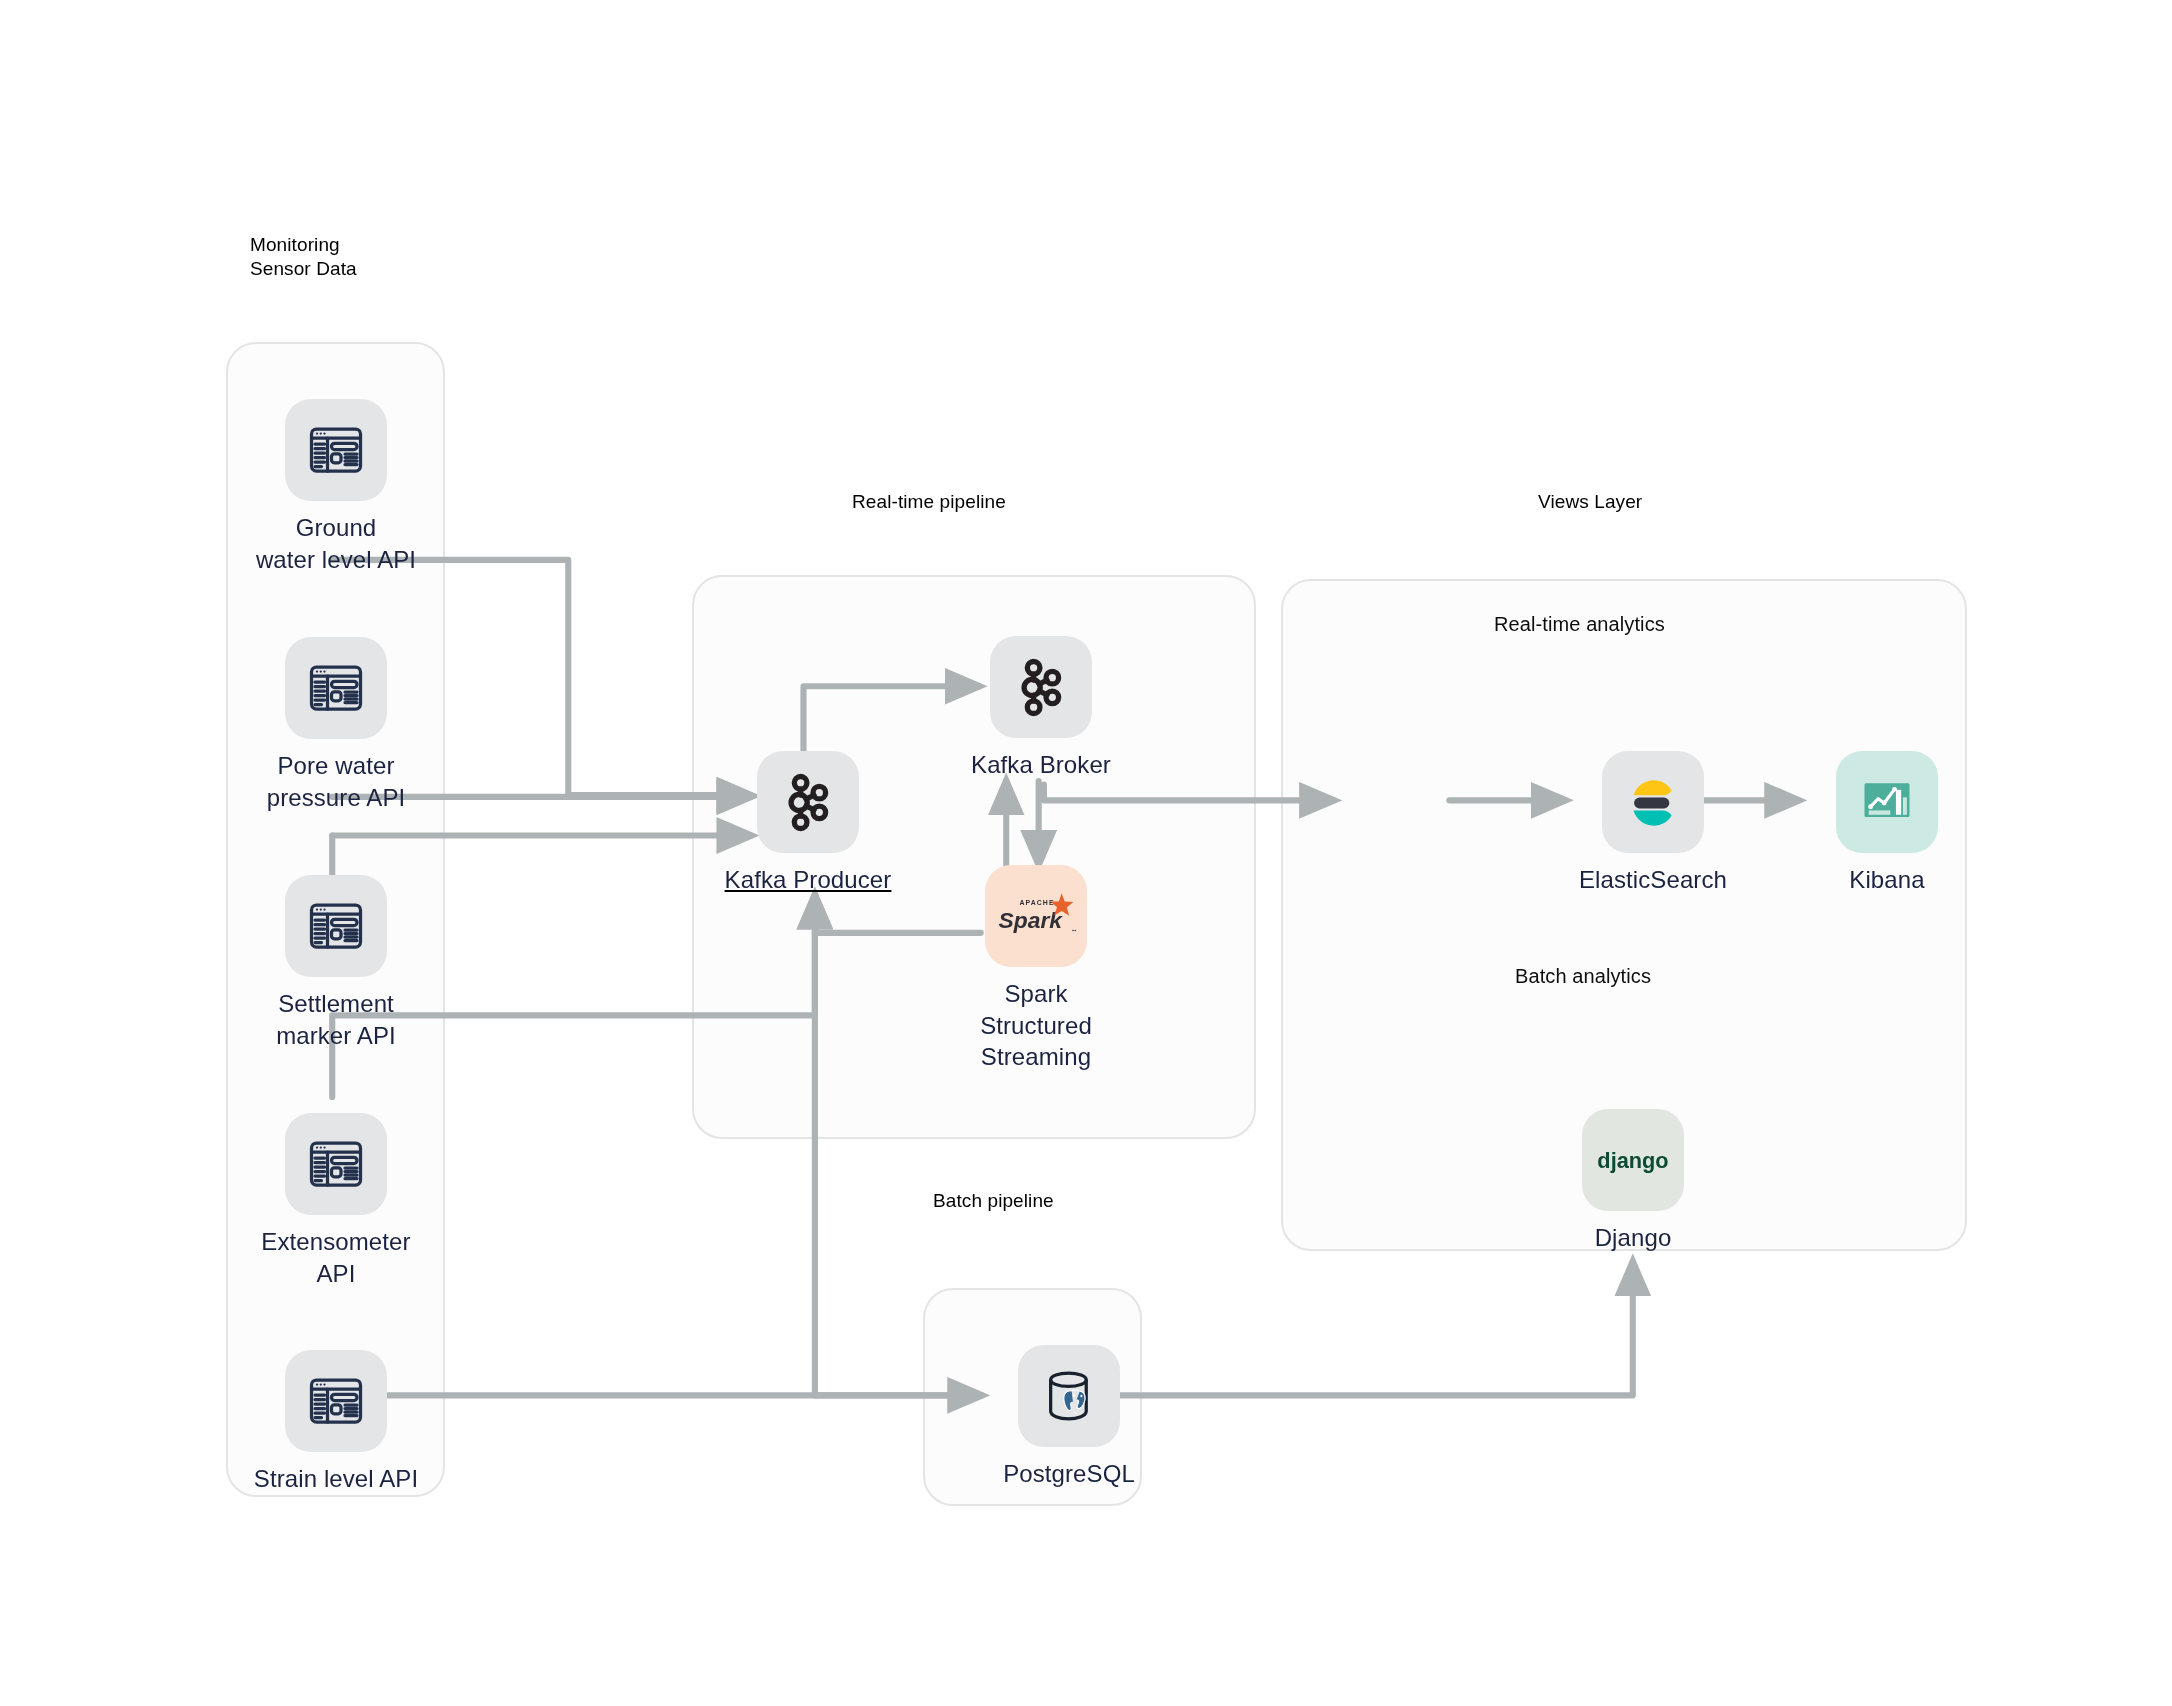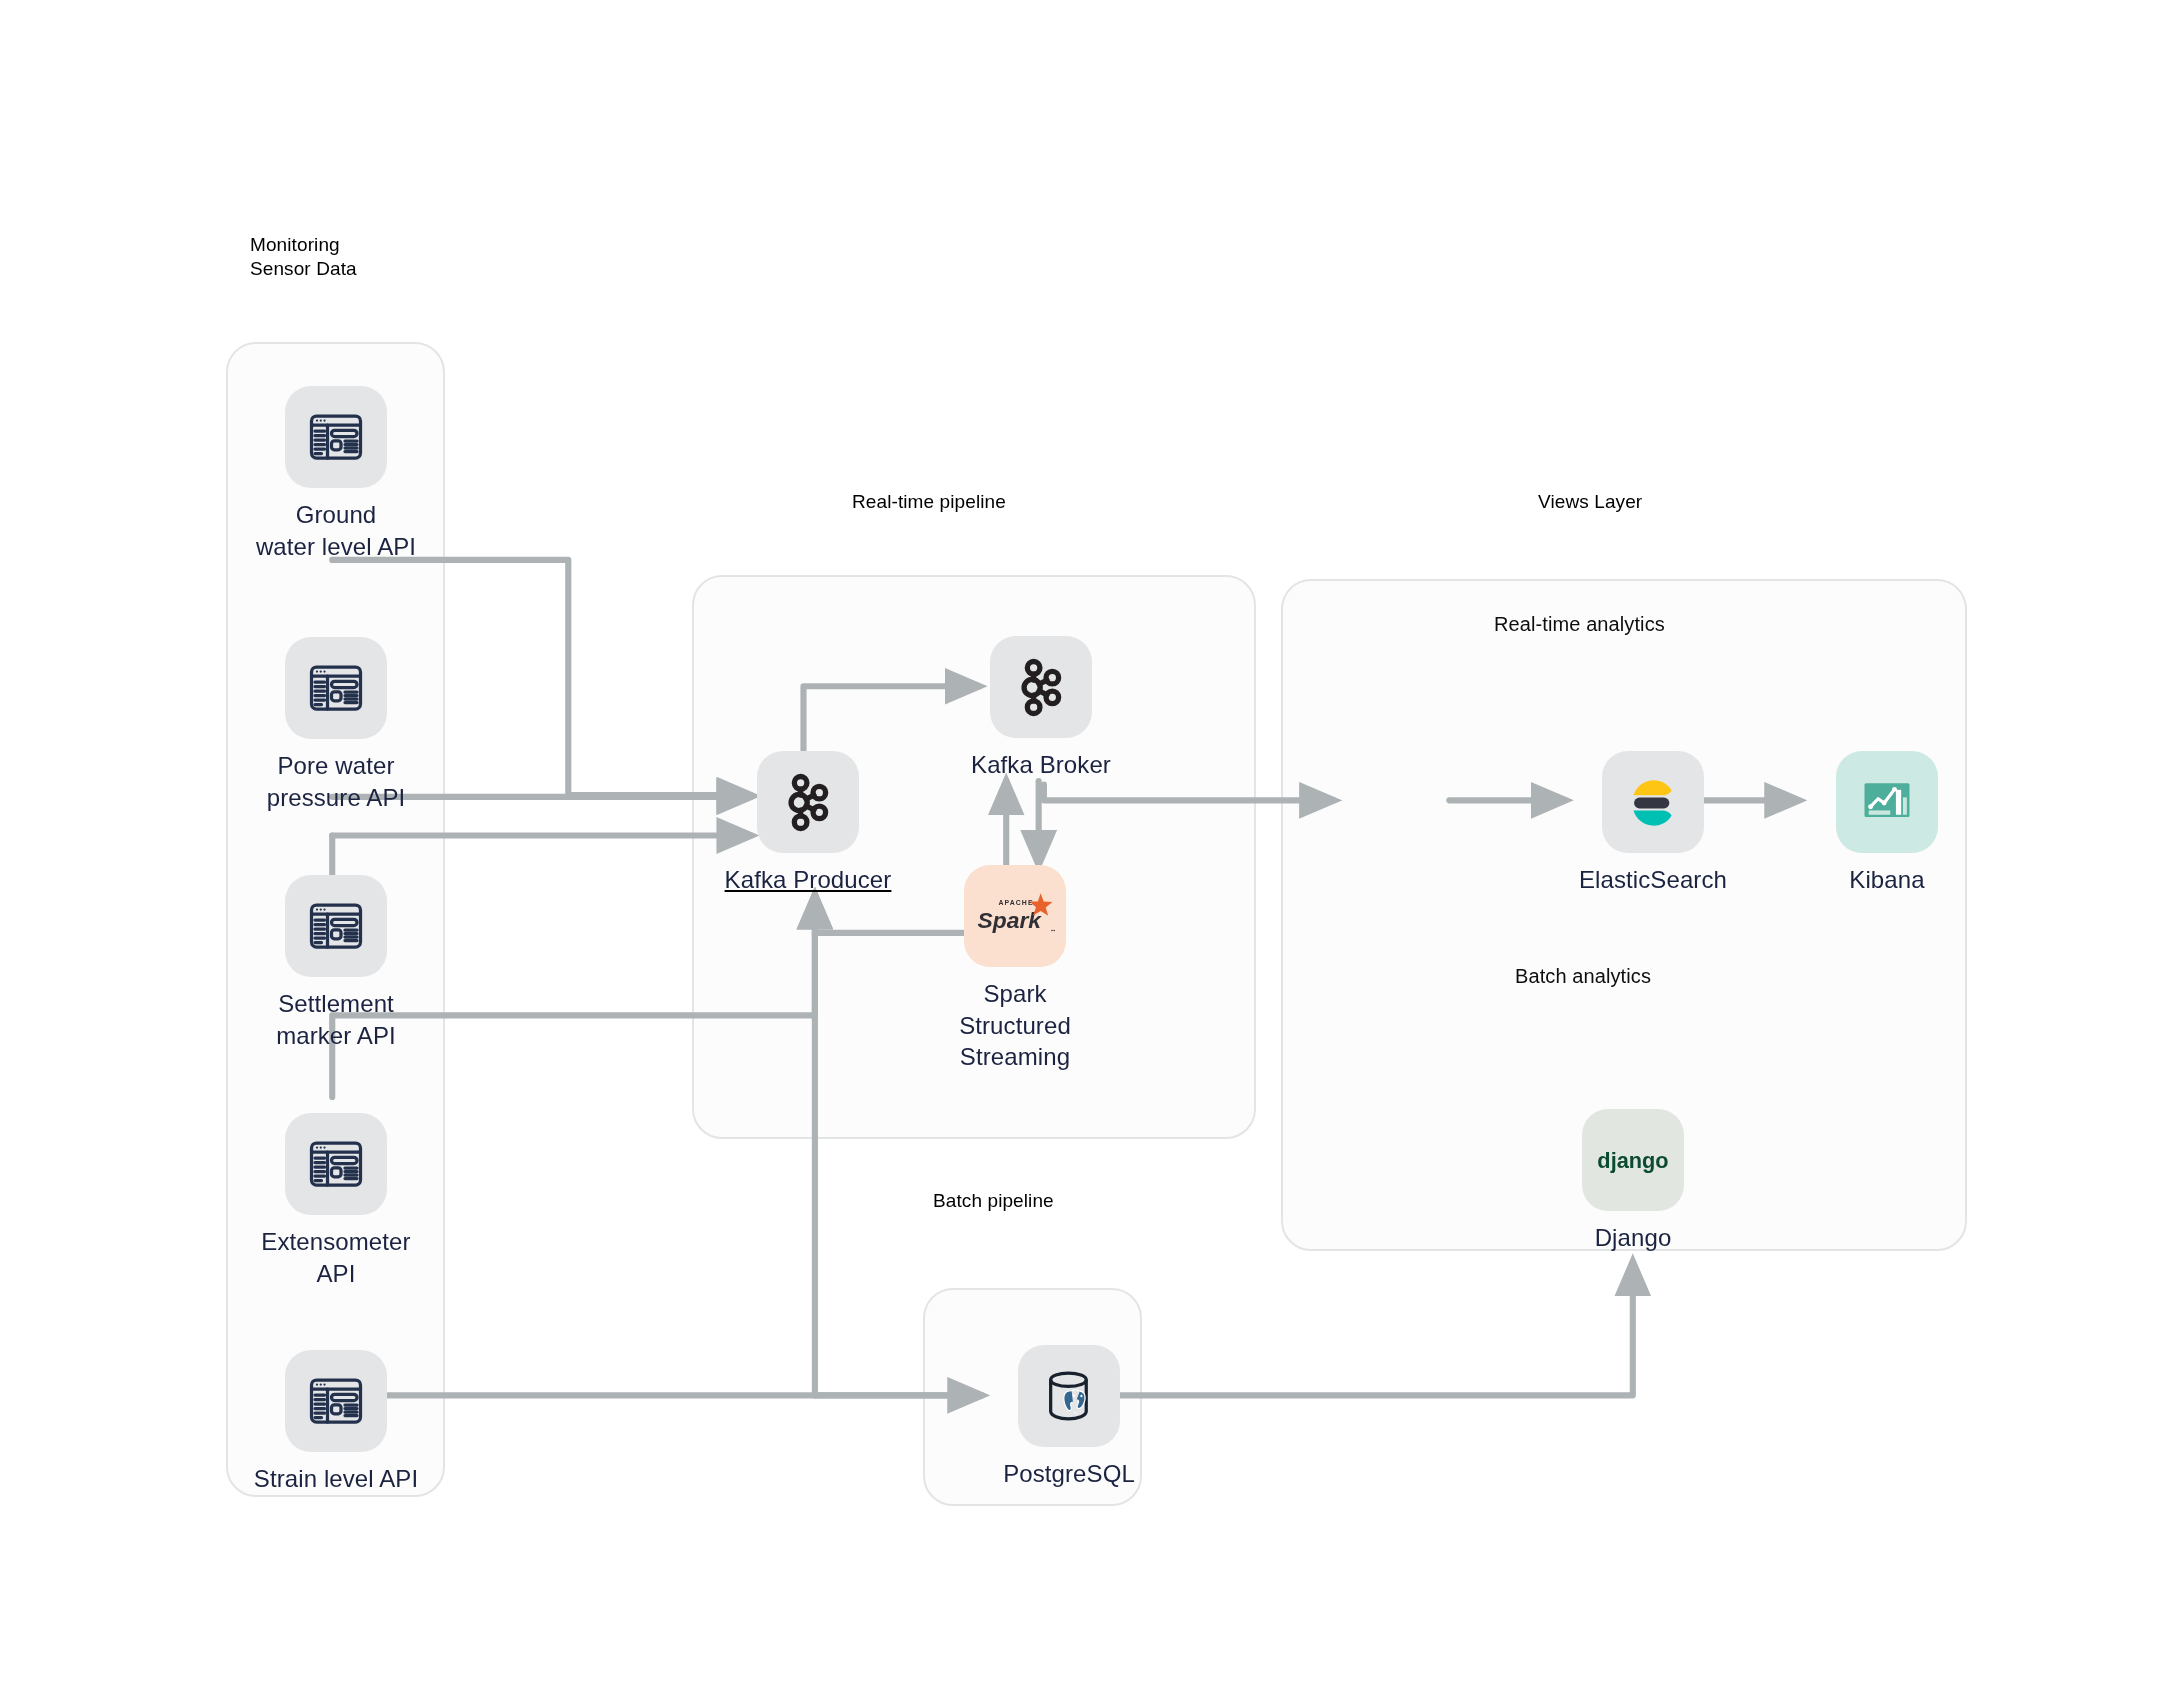--- a/index.html
+++ b/index.html
@@ -109,21 +109,21 @@
 
     <path class="wire" marker-end="url(#ar)" d="M1189,894 L1189,912 L1519,912"></path>
 
     <path class="wire" marker-end="url(#ar)" d="M1651,912 L1783,912"></path>
 
     <path class="wire" marker-end="url(#ar)" d="M1925,912 L2049,912"></path>
 
     <path class="wire" marker-end="url(#ar)" d="M1250,1590 L1860,1590 L1860,1438"></path>
   </svg>
 
-  <div class="node" style="left:248px;top:386px;">
+  <div class="node" style="left:248px;top:399px;">
     <div class="tile">
       <svg width="60" height="60" viewBox="0 0 24 24" fill="none" stroke="#23314d" stroke-width="1.3" stroke-linecap="round" stroke-linejoin="round">
         <rect x="2.2" y="3.6" width="19.6" height="16.8" rx="2"></rect>
         <path d="M2.2 7.2 H21.8"></path>
           <path d="M8.6 7.2 V20.4"></path>
         <circle cx="4.4" cy="5.4" r=".45" fill="#23314d" stroke="none"></circle>
         <circle cx="5.9" cy="5.4" r=".45" fill="#23314d" stroke="none"></circle>
         <circle cx="7.4" cy="5.4" r=".45" fill="#23314d" stroke="none"></circle>
         <path d="M3.6 9.6 H7.4M3.6 11.4 H7.4M3.6 13.2 H7.4M3.6 15 H7.4M3.6 16.8 H7.4M3.6 18.6 H6.2"></path>
         <rect x="10.2" y="9.3" width="10.2" height="2.5" rx="1.25"></rect>
@@ -236,21 +236,21 @@
         <circle cx="43" cy="42" r="6.4"></circle>
         <path d="M24 18.4 V24.5"></path>
         <path d="M24 39.8 V45.6"></path>
         <path d="M29.6 28.6 L37.6 24.6"></path>
         <path d="M29.6 35.4 L37.6 39.4"></path>
       </svg>
     </div>
     <div class="node-label">Kafka Broker</div>
   </div>
 
-  <div class="node" style="left:927px;top:865px;">
+  <div class="node" style="left:948px;top:865px;">
     <div class="tile spark">
       <svg width="84" height="54" viewBox="0 0 120 78">
         <text x="36" y="23" font-family="'Liberation Sans',sans-serif" font-size="10" font-weight="bold" letter-spacing="1.6" fill="#2f2f35">APACHE</text>
         <text x="6" y="56" font-family="'Liberation Sans',sans-serif" font-size="33" font-weight="bold" font-style="italic" fill="#2f2f35">Spark</text>
         <path d="M97 6 L101.5 18 L114 18.6 L104.4 26.6 L108 38.6 L97.2 31.8 L86 38.2 L90.4 26.4 L81 18.2 L93 17.9 Z" fill="#e8622c"></path>
         <circle cx="113.5" cy="60" r="1.1" fill="#2f2f35"></circle>
         <circle cx="116.6" cy="60" r="1.1" fill="#2f2f35"></circle>
       </svg>
     </div>
     <div class="node-label">Spark

